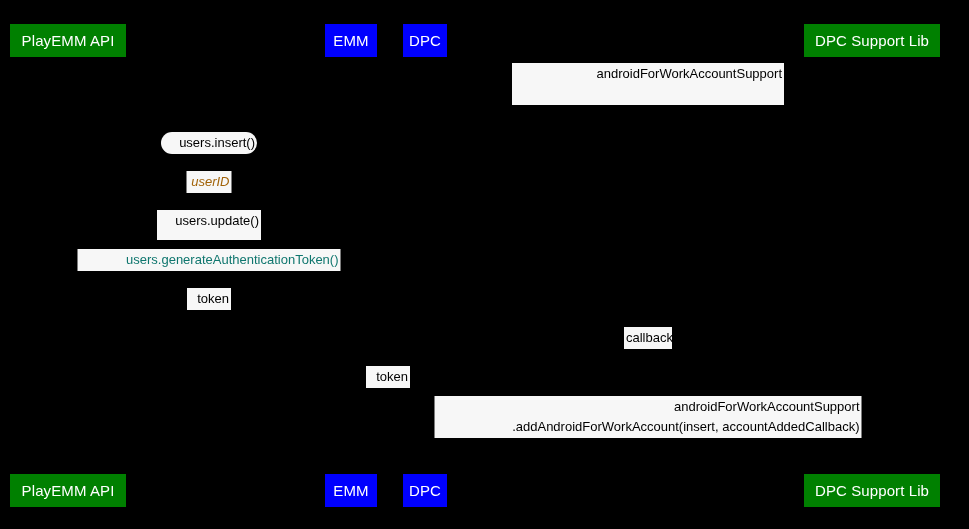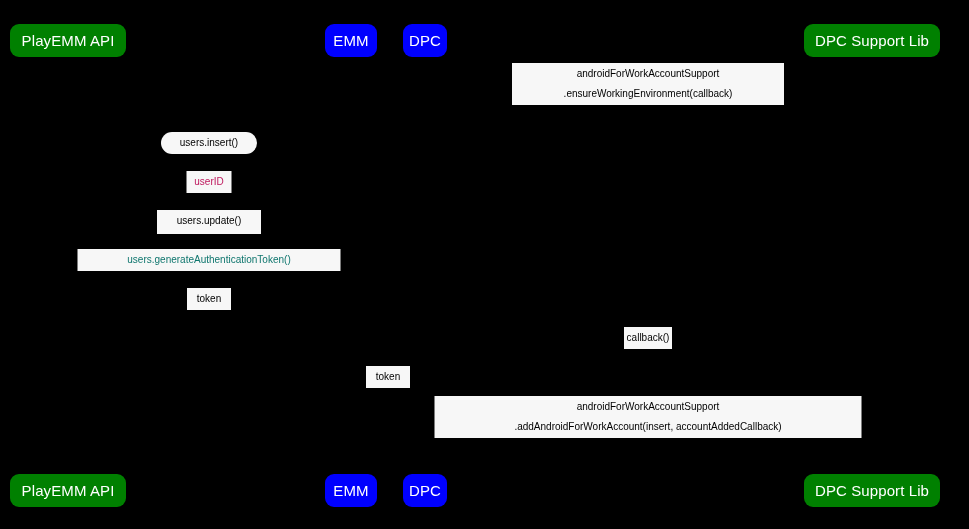--- a/index.html
+++ b/index.html
@@ -31,32 +31,31 @@
     box-sizing: border-box;
     display: flex;
     align-items: center;
     justify-content: center;
     color: #ffffff;
     font-size: 15px;
     line-height: 1;
     letter-spacing: 0.1px;
     white-space: nowrap;
     padding: 0 12px;
-    border-radius: 9px;
   }
 
   
   .msg {
     position: absolute;
     box-sizing: border-box;
     background: #f7f7f7;
     color: #000000;
-    font-size: 10px;
+    font-size: 13px;
     line-height: 19px;
-    text-align: center;
+    text-align: right;
     white-space: pre;
     padding: 1px 2px 2px 2px;
     transform: translateX(-50%);
   }
 
   .msg.two-line {
     line-height: 19.5px;
   }
 
   .msg .line {
@@ -84,22 +83,22 @@
     </div>
     <div class="participant" style="left: 325px; top: 474px; width: 52px; height: 33px; background: rgb(0, 0, 255); color: rgb(255, 255, 255);">
       <span>EMM</span>
     </div>
     <div class="participant" style="left: 403px; top: 474px; width: 44px; height: 33px; background: rgb(0, 0, 255); color: rgb(255, 255, 255);">
       <span>DPC</span>
     </div>
     <div class="participant" style="left: 804px; top: 474px; width: 136px; height: 33px; background: rgb(0, 128, 0); color: rgb(255, 255, 255);">
       <span>DPC Support Lib</span>
     </div>
-    <div class="msg two-line" style="left: 648px; top: 63px; width: 272px; height: 42px; background: rgb(247, 247, 247); color: rgb(0, 0, 0);"><span class="line">androidForWorkAccountSupport</span><span class="line">.ensureWorkingEnvironment(callback)</span></div>
+    <div class="msg two-line" style="left: 648px; top: 63px; width: 272px; height: 42px; background: rgb(247, 247, 247); color: rgb(0, 0, 0);"><span class="line">androidForWorkAccountSupport</span></div>
     <div class="msg" style="left: 209px; top: 132px; width: 96px; height: 22px; background: rgb(247, 247, 247); color: rgb(0, 0, 0); border-radius: 11px;"><span class="line">users.insert()</span></div>
-    <div class="msg" style="left: 209px; top: 171px; width: 45px; height: 22px; background: rgb(247, 247, 247); color: #be185d;"><span class="line">userID</span></div>
-    <div class="msg" style="left: 209px; top: 210px; width: 104px; height: 24px; background: rgb(247, 247, 247); color: rgb(0, 0, 0);"><span class="line">users.update()</span></div>
+    <div class="msg" style="left: 209px; top: 171px; width: 45px; height: 22px; background: rgb(247, 247, 247); color: #a16207; font-style: italic;"><span class="line">userID</span></div>
+    <div class="msg" style="left: 209px; top: 210px; width: 104px; height: 30px; background: rgb(247, 247, 247); color: rgb(0, 0, 0);"><span class="line">users.update()</span></div>
     <div class="msg" style="left: 209px; top: 249px; width: 263px; height: 22px; background: rgb(247, 247, 247); color: #0f766e;"><span class="line">users.generateAuthenticationToken()</span></div>
     <div class="msg" style="left: 209px; top: 288px; width: 44px; height: 22px; background: rgb(247, 247, 247); color: rgb(0, 0, 0);"><span class="line">token</span></div>
     <div class="msg" style="left: 648px; top: 327px; width: 48px; height: 22px; background: rgb(247, 247, 247); color: rgb(0, 0, 0);"><span class="line">callback()</span></div>
     <div class="msg" style="left: 388px; top: 366px; width: 44px; height: 22px; background: rgb(247, 247, 247); color: rgb(0, 0, 0);"><span class="line">token</span></div>
     <div class="msg two-line" style="left: 648px; top: 396px; width: 427px; height: 42px; background: rgb(247, 247, 247); color: rgb(0, 0, 0);"><span class="line">androidForWorkAccountSupport</span><span class="line">.addAndroidForWorkAccount(insert, accountAddedCallback)</span></div>
   </div>
 
 </body></html>

